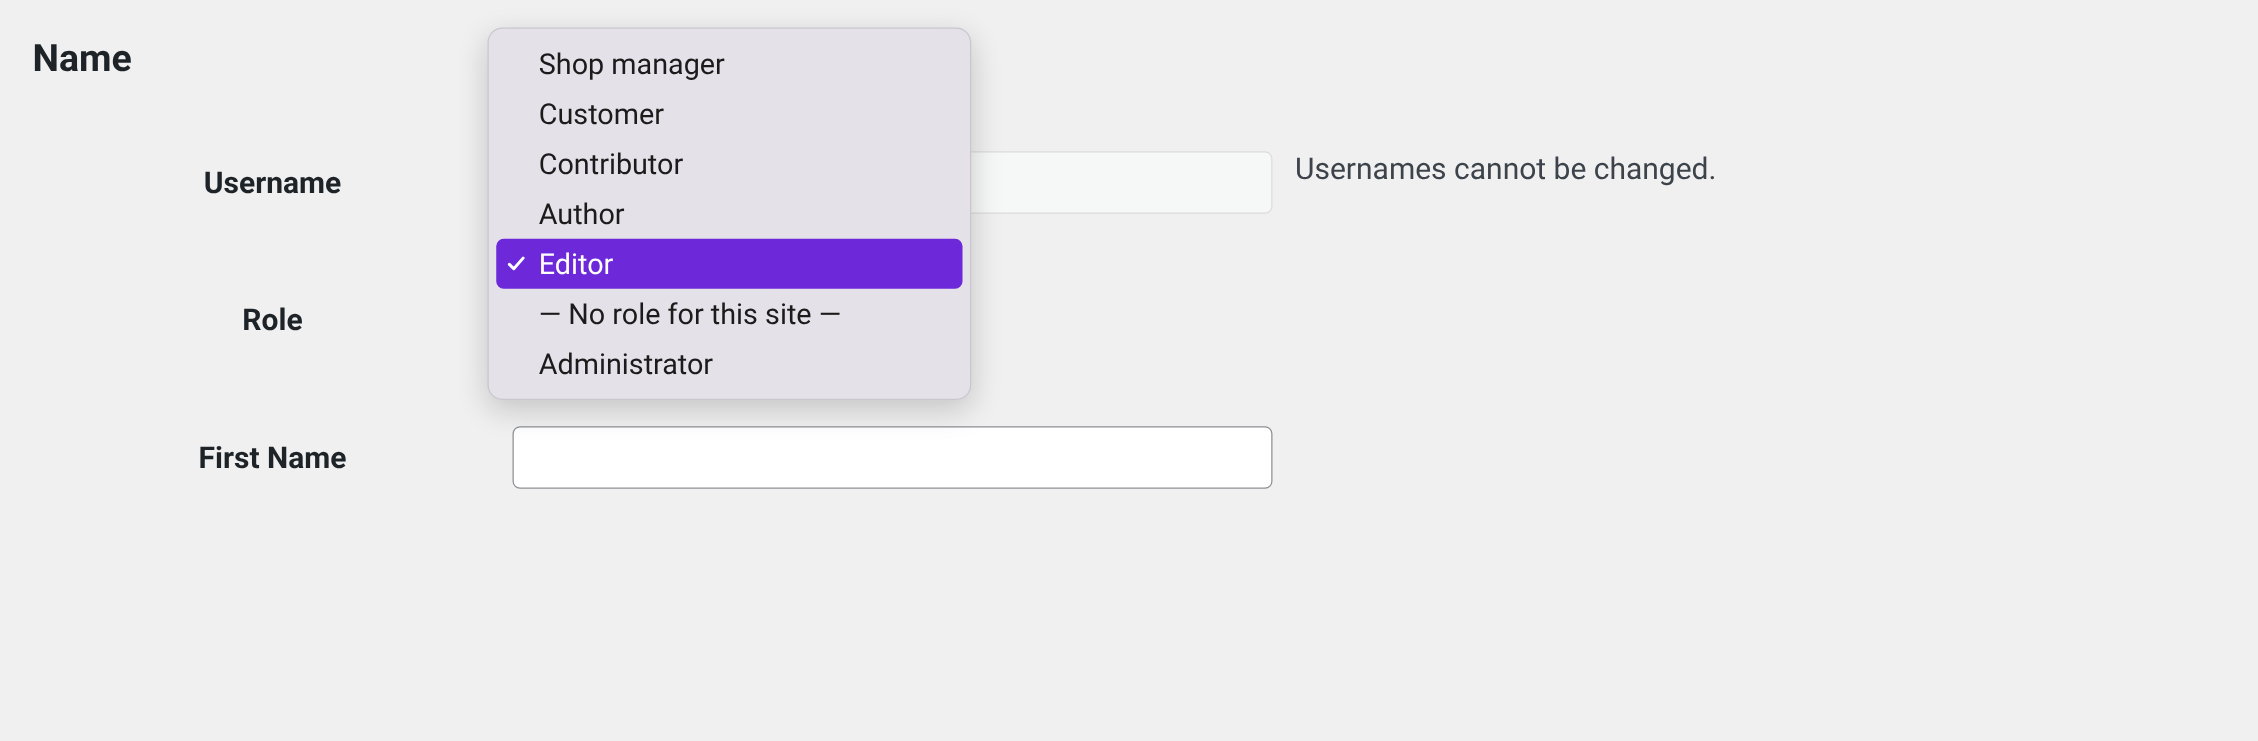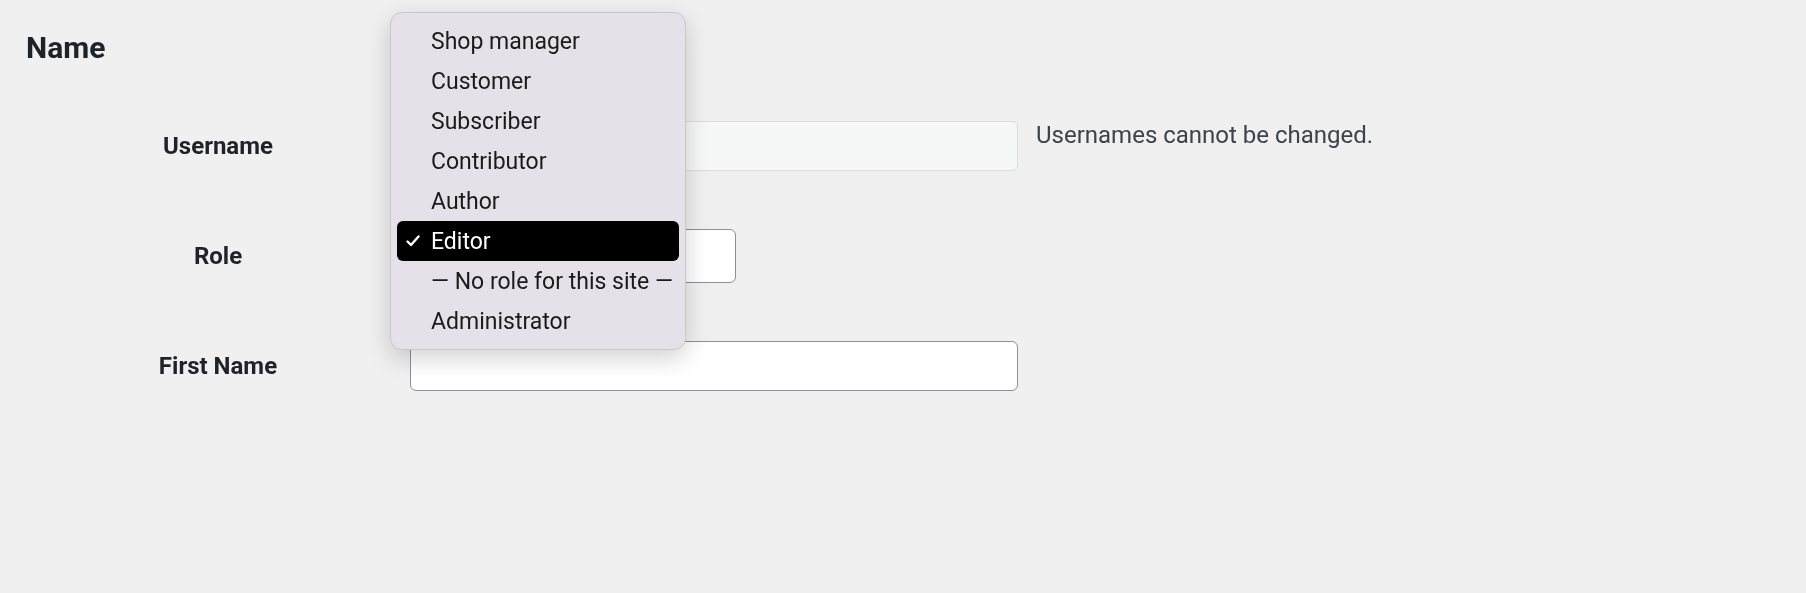--- a/index.html
+++ b/index.html
@@ -63,41 +63,41 @@
       width: 326px;
       height: 54px;
       border: 1px solid #8c8f94;
       border-radius: 6px;
       background: #fff;
       position: relative;
     }
     .dropdown {
       position: absolute;
       left: 390px;
-      top: 12px;
-      width: 296px;
+      top: 22px;
+      width: 387px;
       background: #e4e1e8;
       border: 1px solid #c9c6ce;
       border-radius: 12px;
       box-shadow: 0 8px 24px rgba(0,0,0,0.18);
       padding: 8px 6px;
       z-index: 100;
     }
     .dropdown-item {
       display: flex;
       align-items: center;
       height: 40px;
       padding: 0 10px 0 8px;
       font-size: 23px;
       color: #1b1b1b;
       border-radius: 6px;
       cursor: default;
     }
     .dropdown-item.selected {
-      background: #000000;
+      background: #6d28d9;
       color: #fff;
     }
     .check-slot {
       width: 26px;
       display: inline-flex;
       align-items: center;
       justify-content: flex-start;
       flex-shrink: 0;
     }
     .check-icon svg {
@@ -141,24 +141,20 @@
     <div class="dropdown-item">
       <span class="check-slot"></span>
       <span class="dropdown-item-label">Shop manager</span>
     </div>
     <div class="dropdown-item">
       <span class="check-slot"></span>
       <span class="dropdown-item-label">Customer</span>
     </div>
     <div class="dropdown-item">
       <span class="check-slot"></span>
-      <span class="dropdown-item-label">Subscriber</span>
-    </div>
-    <div class="dropdown-item">
-      <span class="check-slot"></span>
       <span class="dropdown-item-label">Contributor</span>
     </div>
     <div class="dropdown-item">
       <span class="check-slot"></span>
       <span class="dropdown-item-label">Author</span>
     </div>
     <div class="dropdown-item selected">
       <span class="check-slot check-icon">
         <svg width="16" height="16" viewBox="0 0 16 16">
           <path d="M2.5 8.5 L6 12 L13.5 3.5" stroke="#fff" stroke-width="2.4" fill="none" stroke-linecap="round" stroke-linejoin="round"></path>

